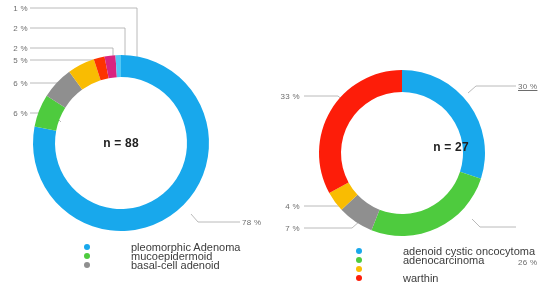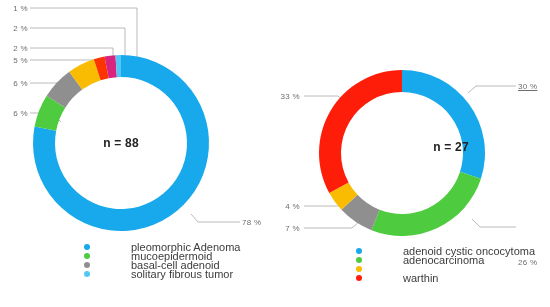--- a/index.html
+++ b/index.html
@@ -99,24 +99,20 @@
             <span class="legend-text">pleomorphic Adenoma</span>
           </div>
           <div class="legend-row">
             <span class="legend-dot" style="background: rgb(78, 203, 62);"></span>
             <span class="legend-text">mucoepidermoid</span>
           </div>
           <div class="legend-row">
             <span class="legend-dot" style="background: rgb(143, 143, 143);"></span>
             <span class="legend-text">basal-cell adenoid</span>
           </div>
-          <div class="legend-row">
-            <span class="legend-dot" style="background: rgb(82, 199, 245);"></span>
-            <span class="legend-text">solitary fibrous tumor</span>
-          </div>
         </div>
     </div>
   </div>
 
   <div class="panel" id="panel-right">
 
     <svg class="leaders" width="264" height="307">
 
       <path d="M 230 86 L 190 86 L 182 93"></path>
 

